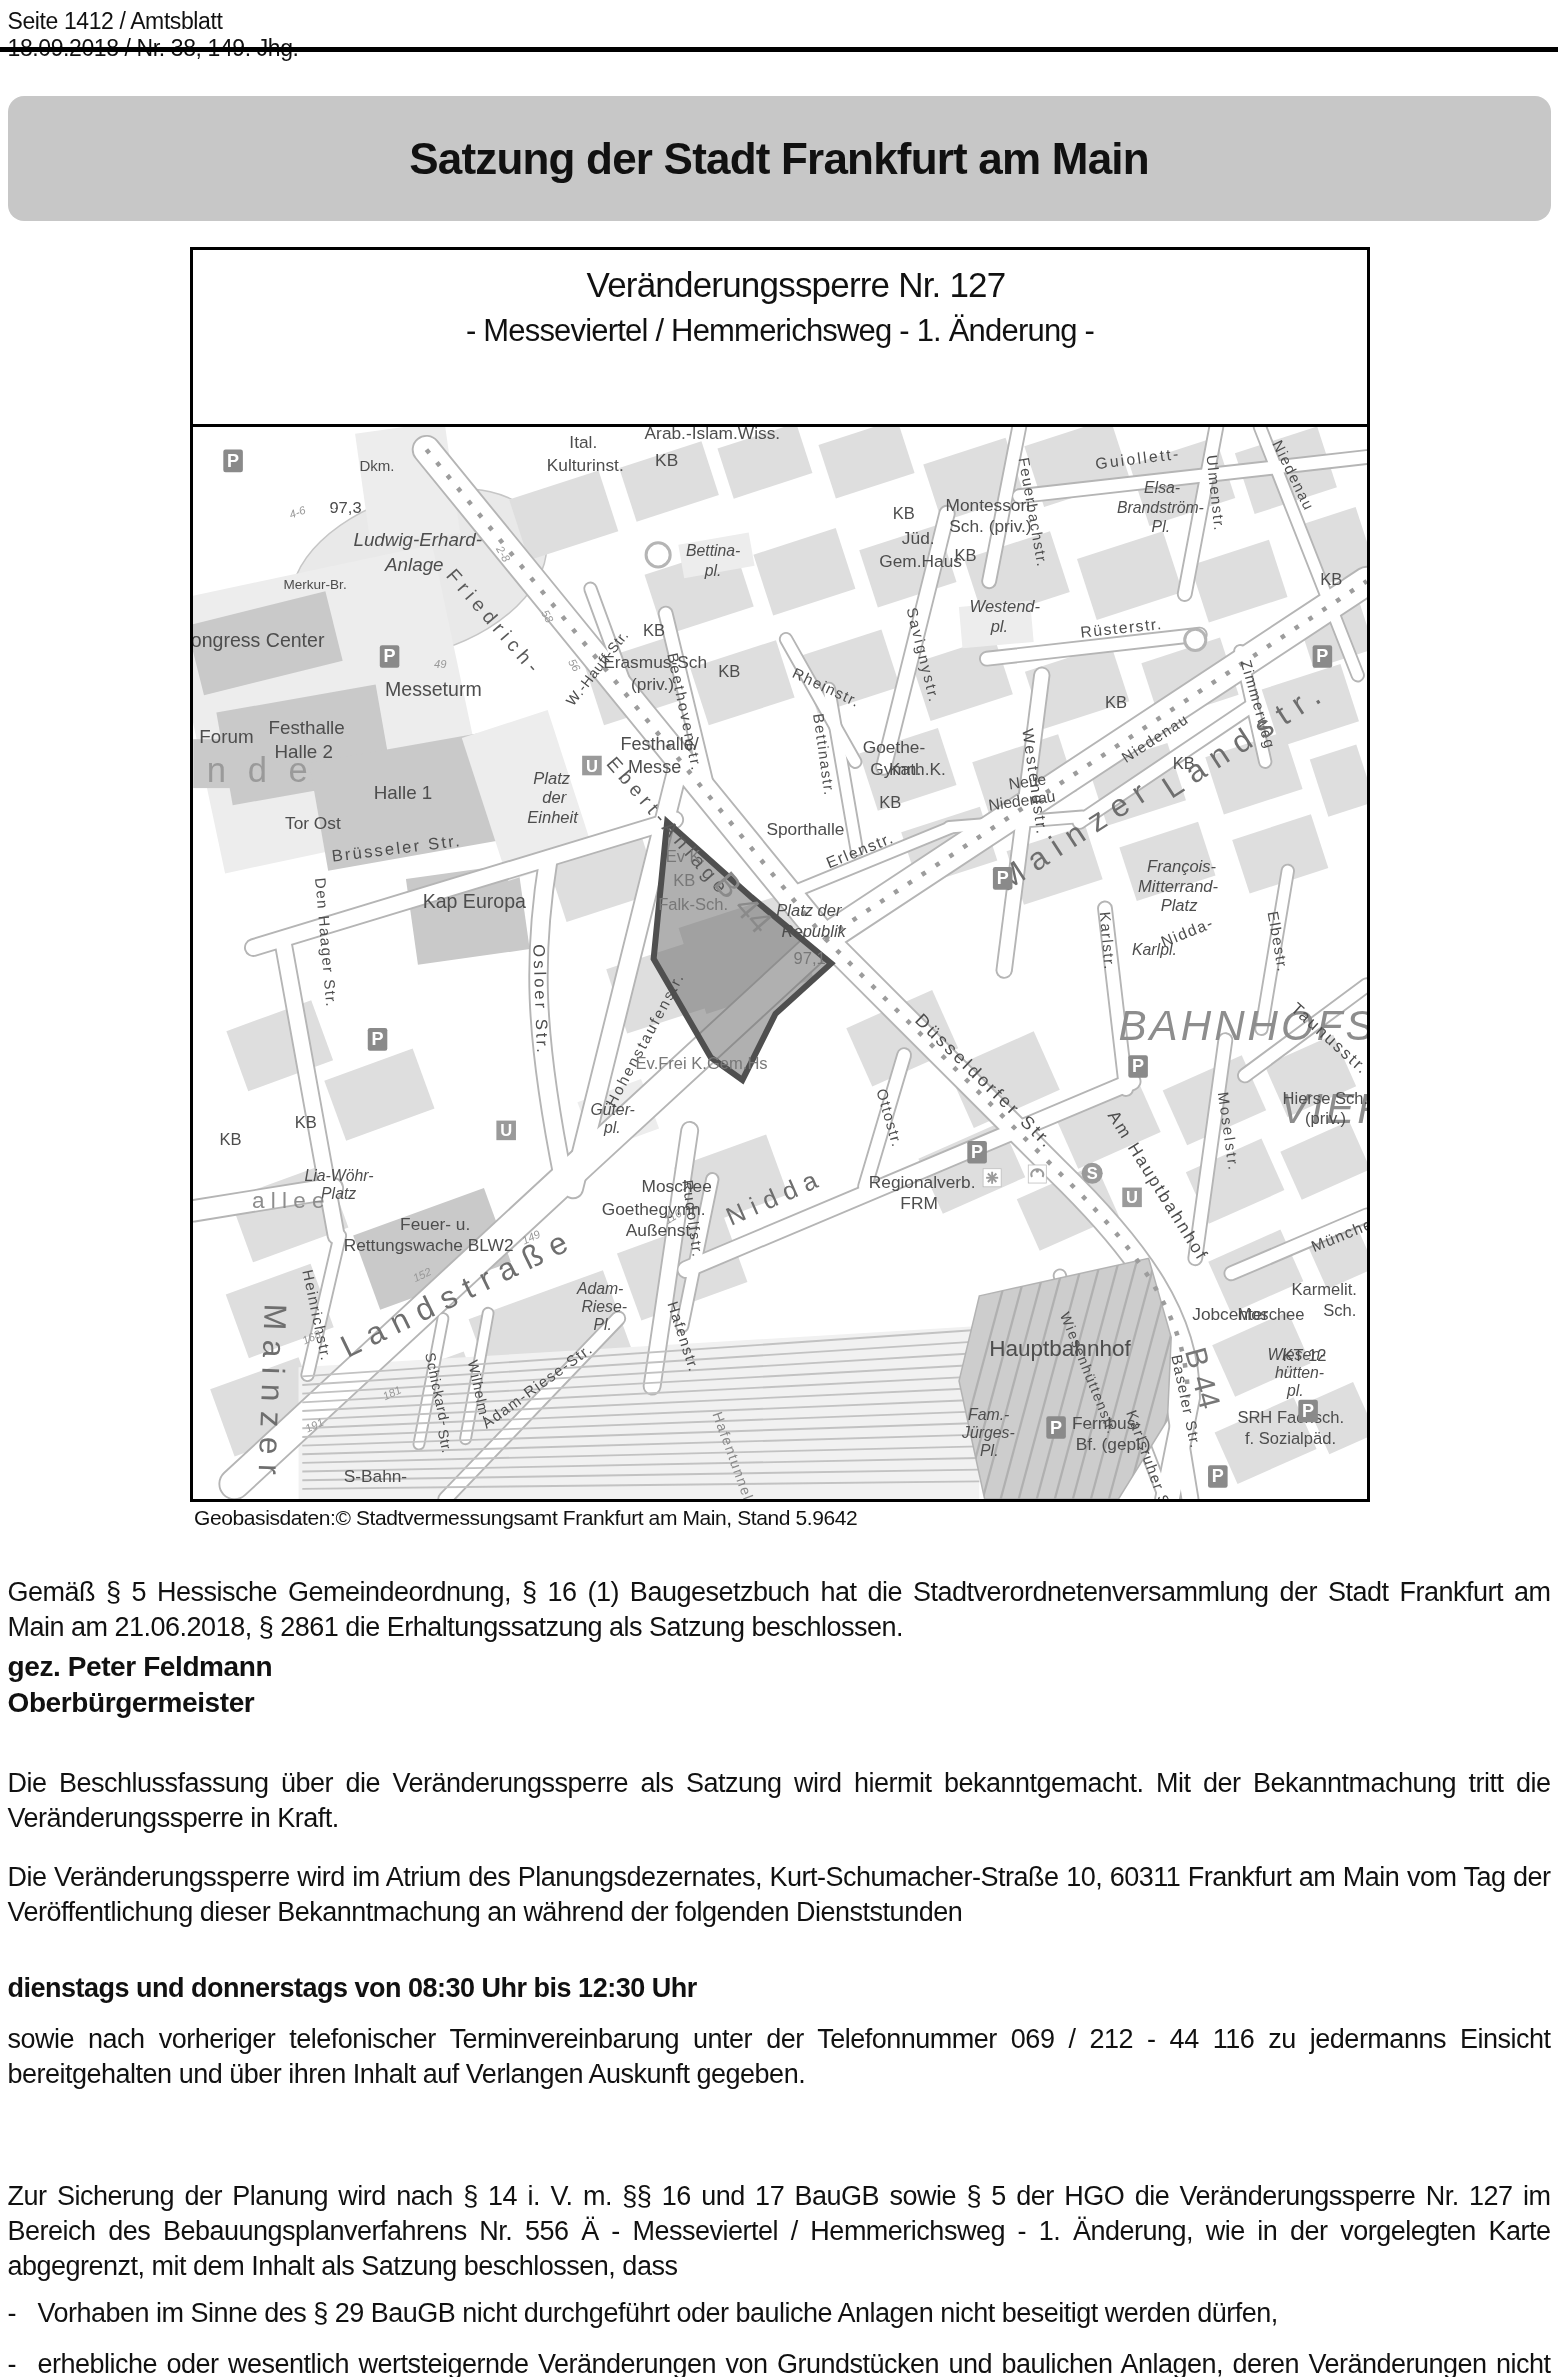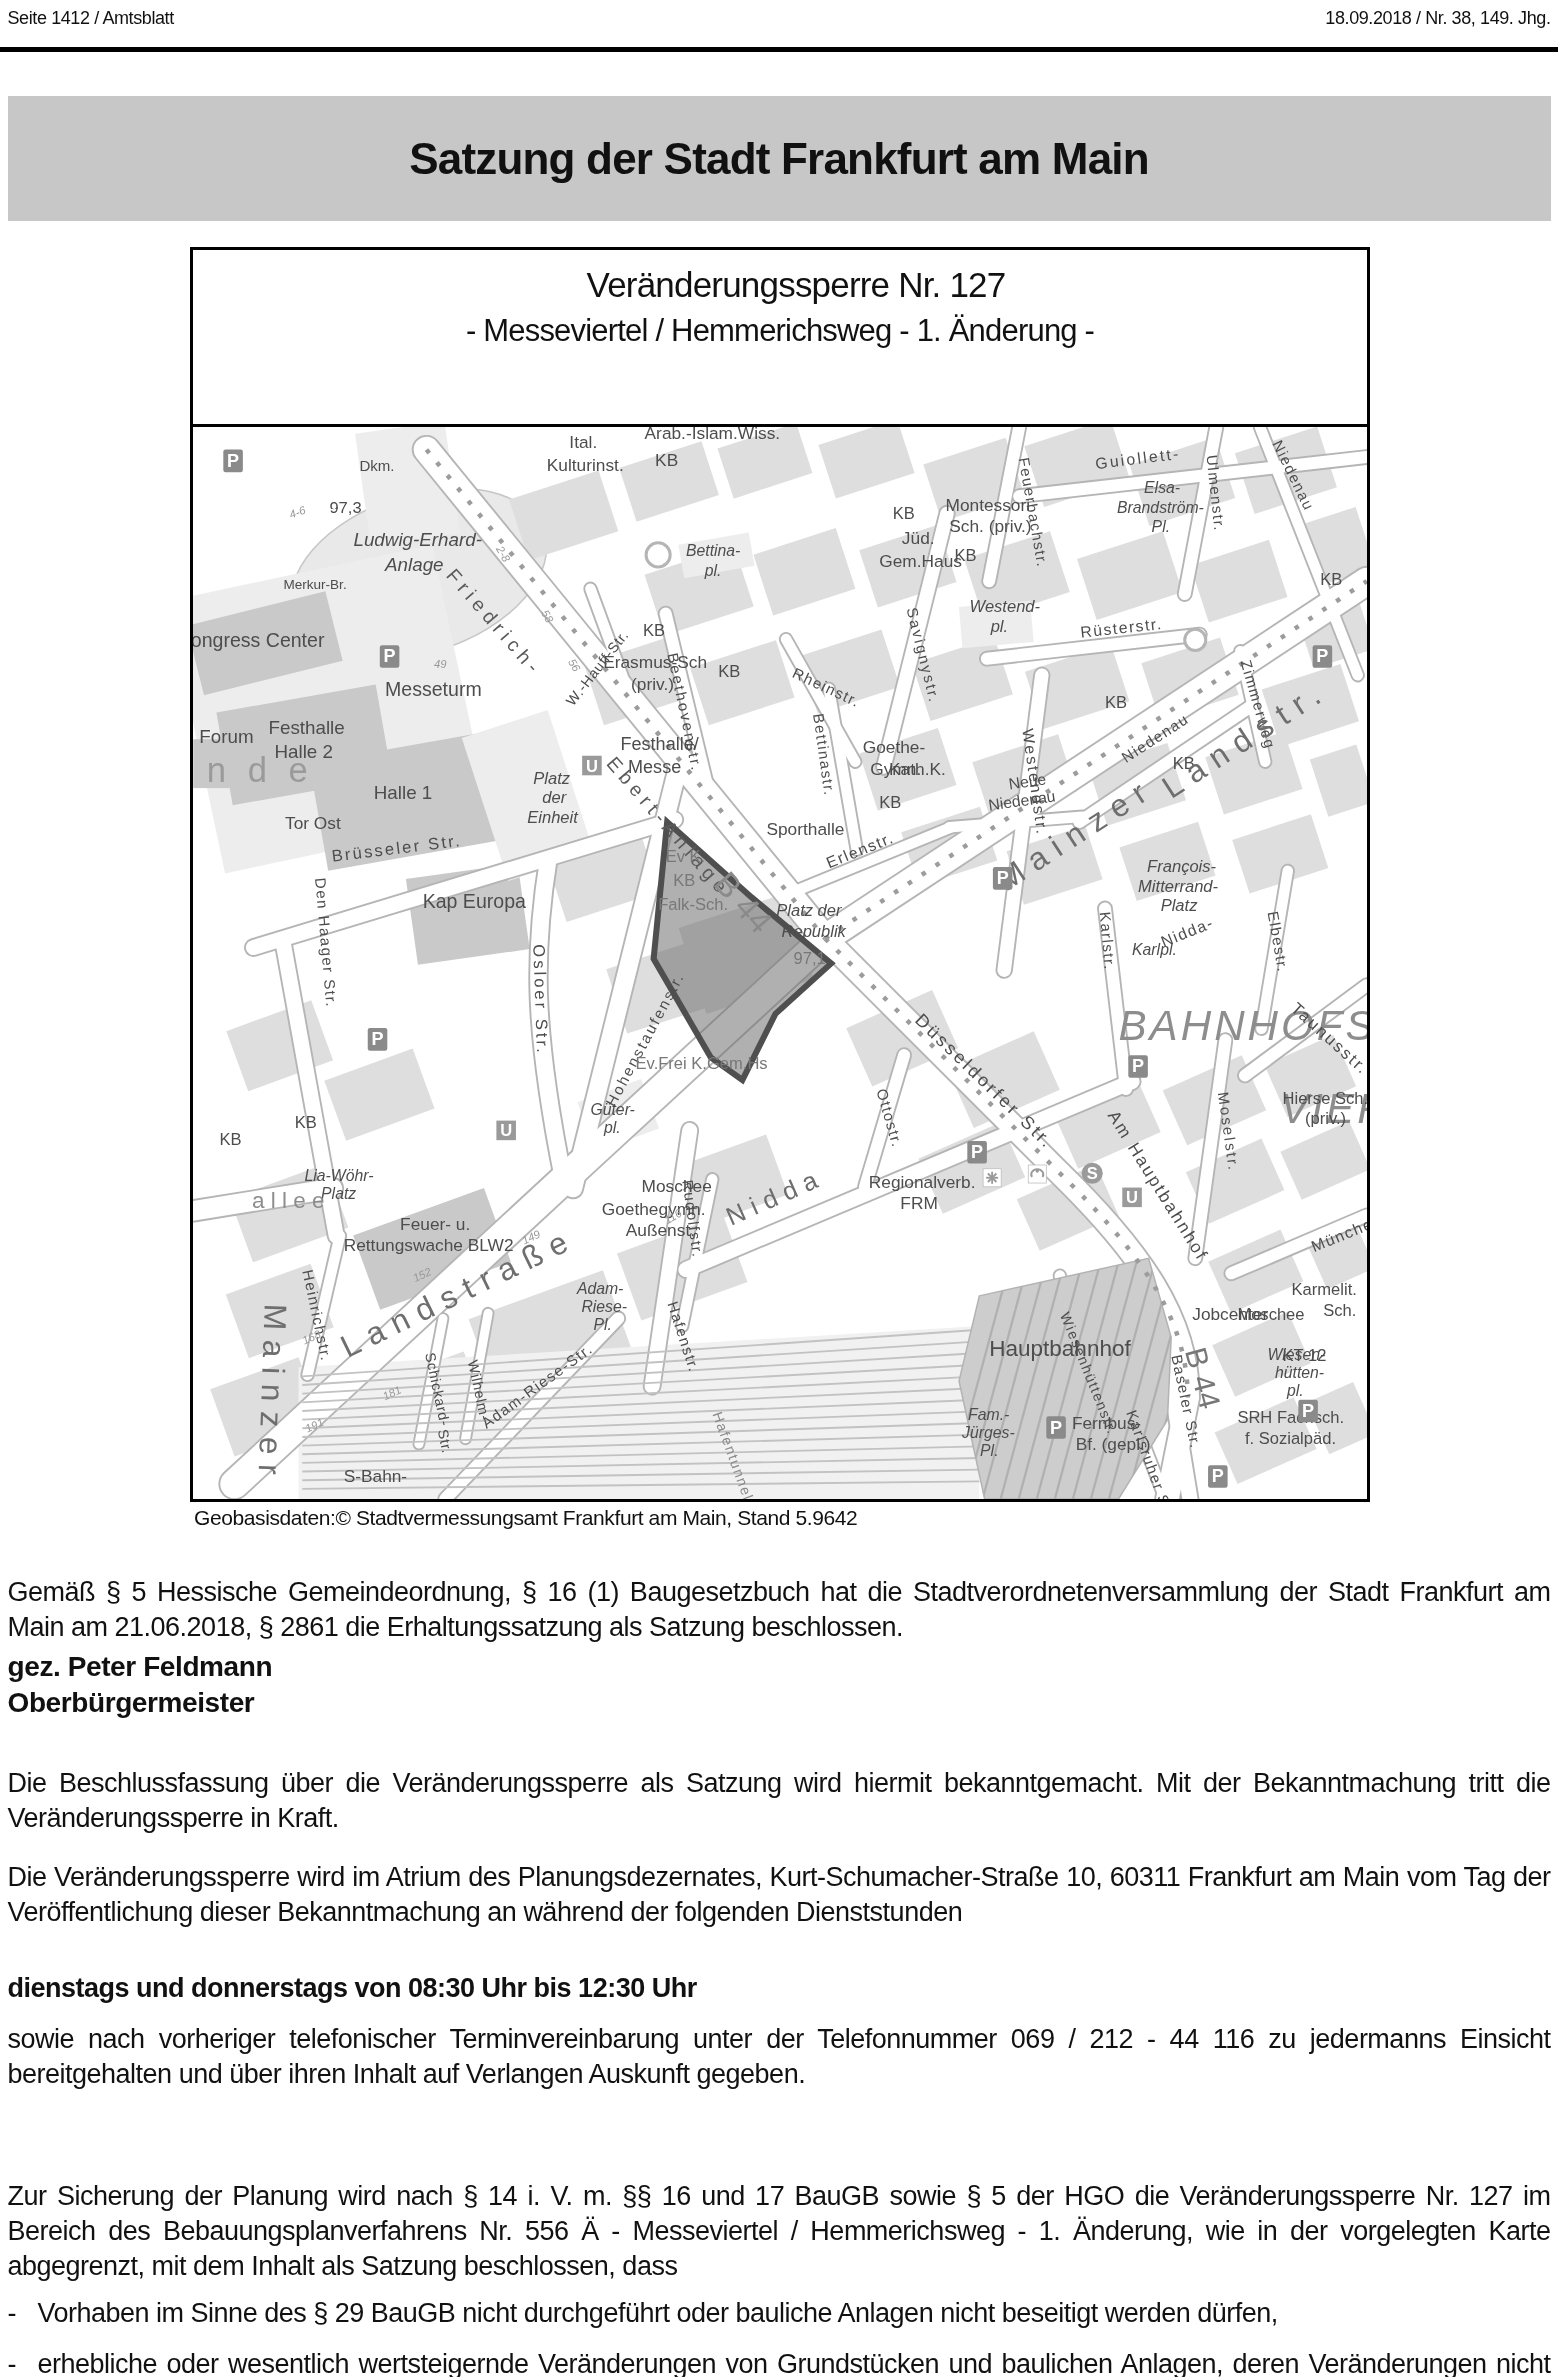--- a/index.html
+++ b/index.html
@@ -1,22 +1,22 @@
 <!DOCTYPE html>
 <html style="font-size:12px"><head>
 <meta charset="utf-8">
 <style>
   html,body{margin:0;padding:0;background:#ffffff;}
   .page{position:relative;width:1558px;height:2377px;background:#fff;overflow:hidden;
         font-family:"Liberation Sans",sans-serif;color:#111;}
   .hdr{position:absolute;top:7.5px;left:7.5px;right:7.5px;display:flex;justify-content:space-between;
-       font-size:18px;letter-spacing:-0.4px;}
+       font-size:23px;letter-spacing:-0.4px;flex-direction:column;}
   .rule{position:absolute;top:47px;left:0;right:0;height:4.5px;background:#000;}
   .banner{position:absolute;top:96px;left:7.5px;width:1543px;height:125px;background:#c7c7c7;
-          display:flex;align-items:center;justify-content:center;}
+          display:flex;align-items:center;justify-content:center;border-radius:16px;}
   .banner h1{margin:0;font-size:44px;font-weight:bold;letter-spacing:-0.8px;}
   .tbox{position:absolute;top:247px;left:190px;width:1174px;height:170px;border:3.8px solid #000;
         background:#fff;text-align:center;padding-top:10.5px;box-sizing:content-box;}
   .tbox .l1{font-size:35px;letter-spacing:-0.8px;margin:4.5px 0 7.5px 0;padding-left:32px;}
   .tbox .l2,.tbox .l3{font-size:31px;letter-spacing:-0.8px;margin:7.5px 0;}
   .mapbox{position:absolute;top:424px;left:190px;width:1174px;height:1072px;border:3.8px solid #000;
           background:#fff;overflow:hidden;}
   svg{display:block;font-family:"Liberation Sans",sans-serif;}
   .cap{position:absolute;top:1506px;left:194px;font-size:21px;letter-spacing:-0.4px;}
   .para{position:absolute;left:7.5px;width:1543px;font-size:27px;line-height:35px;

